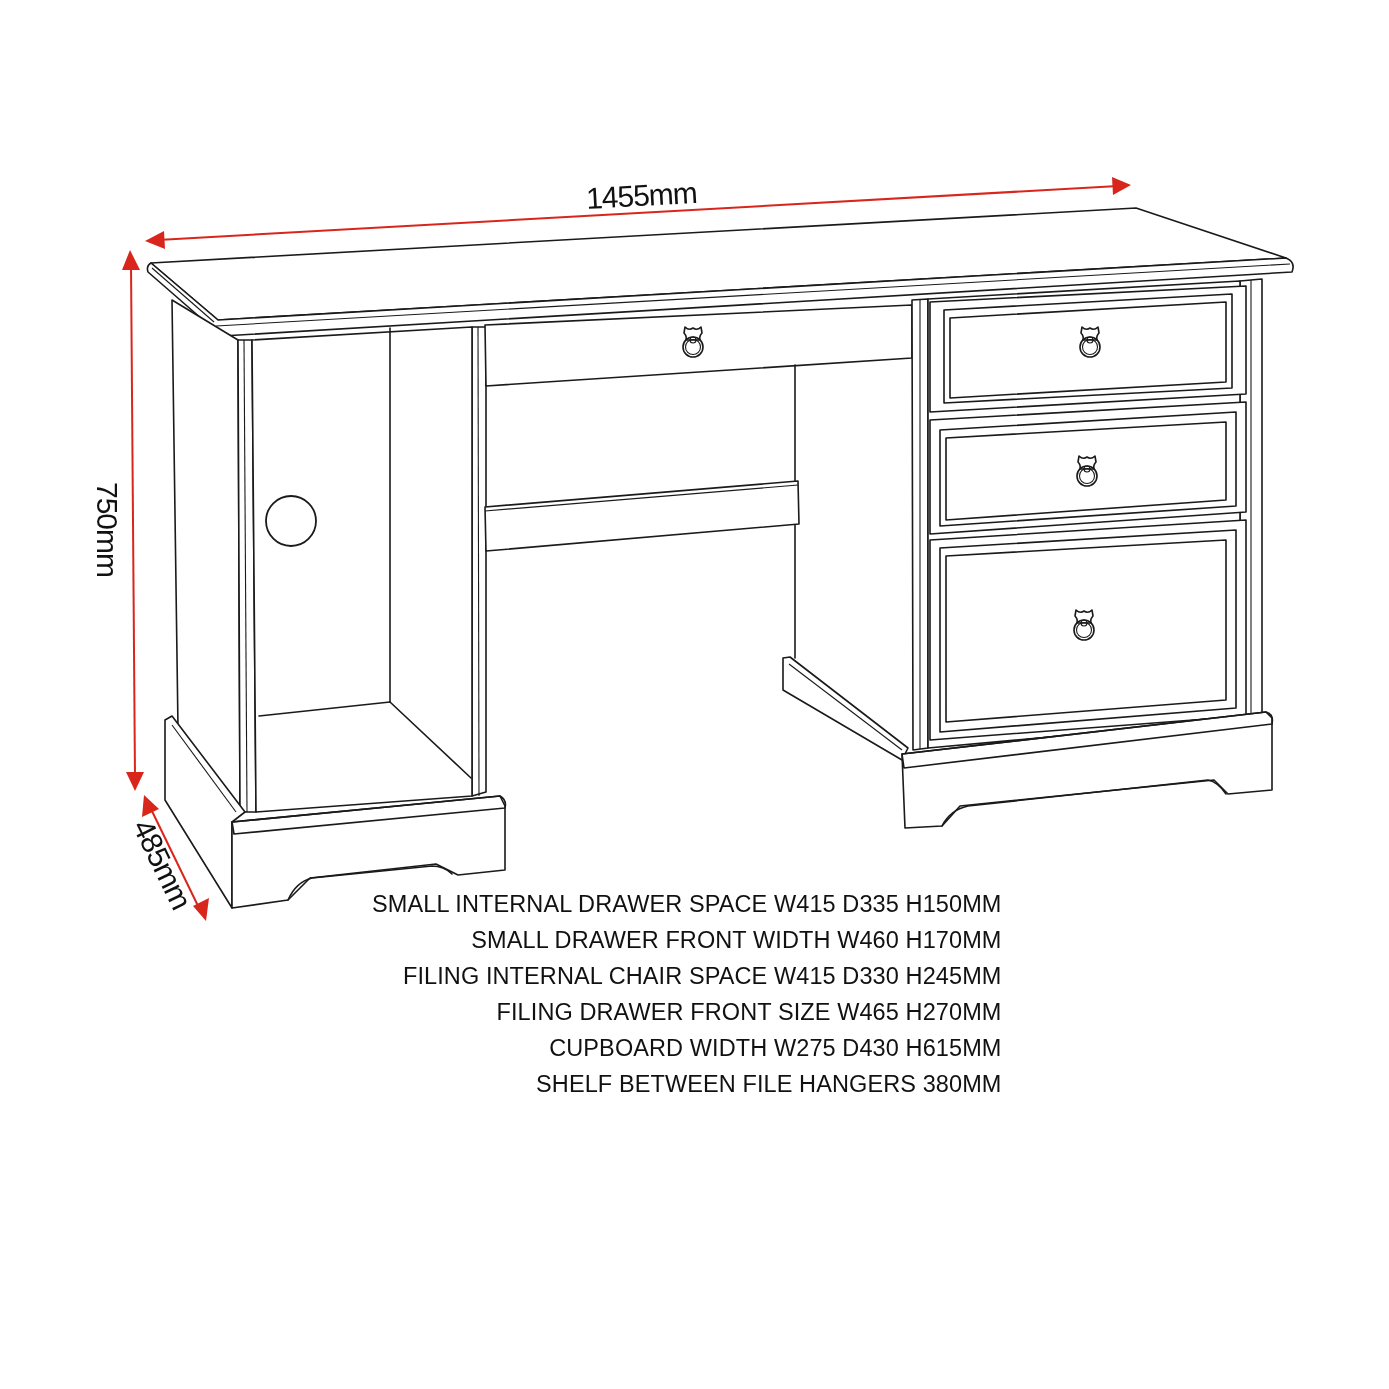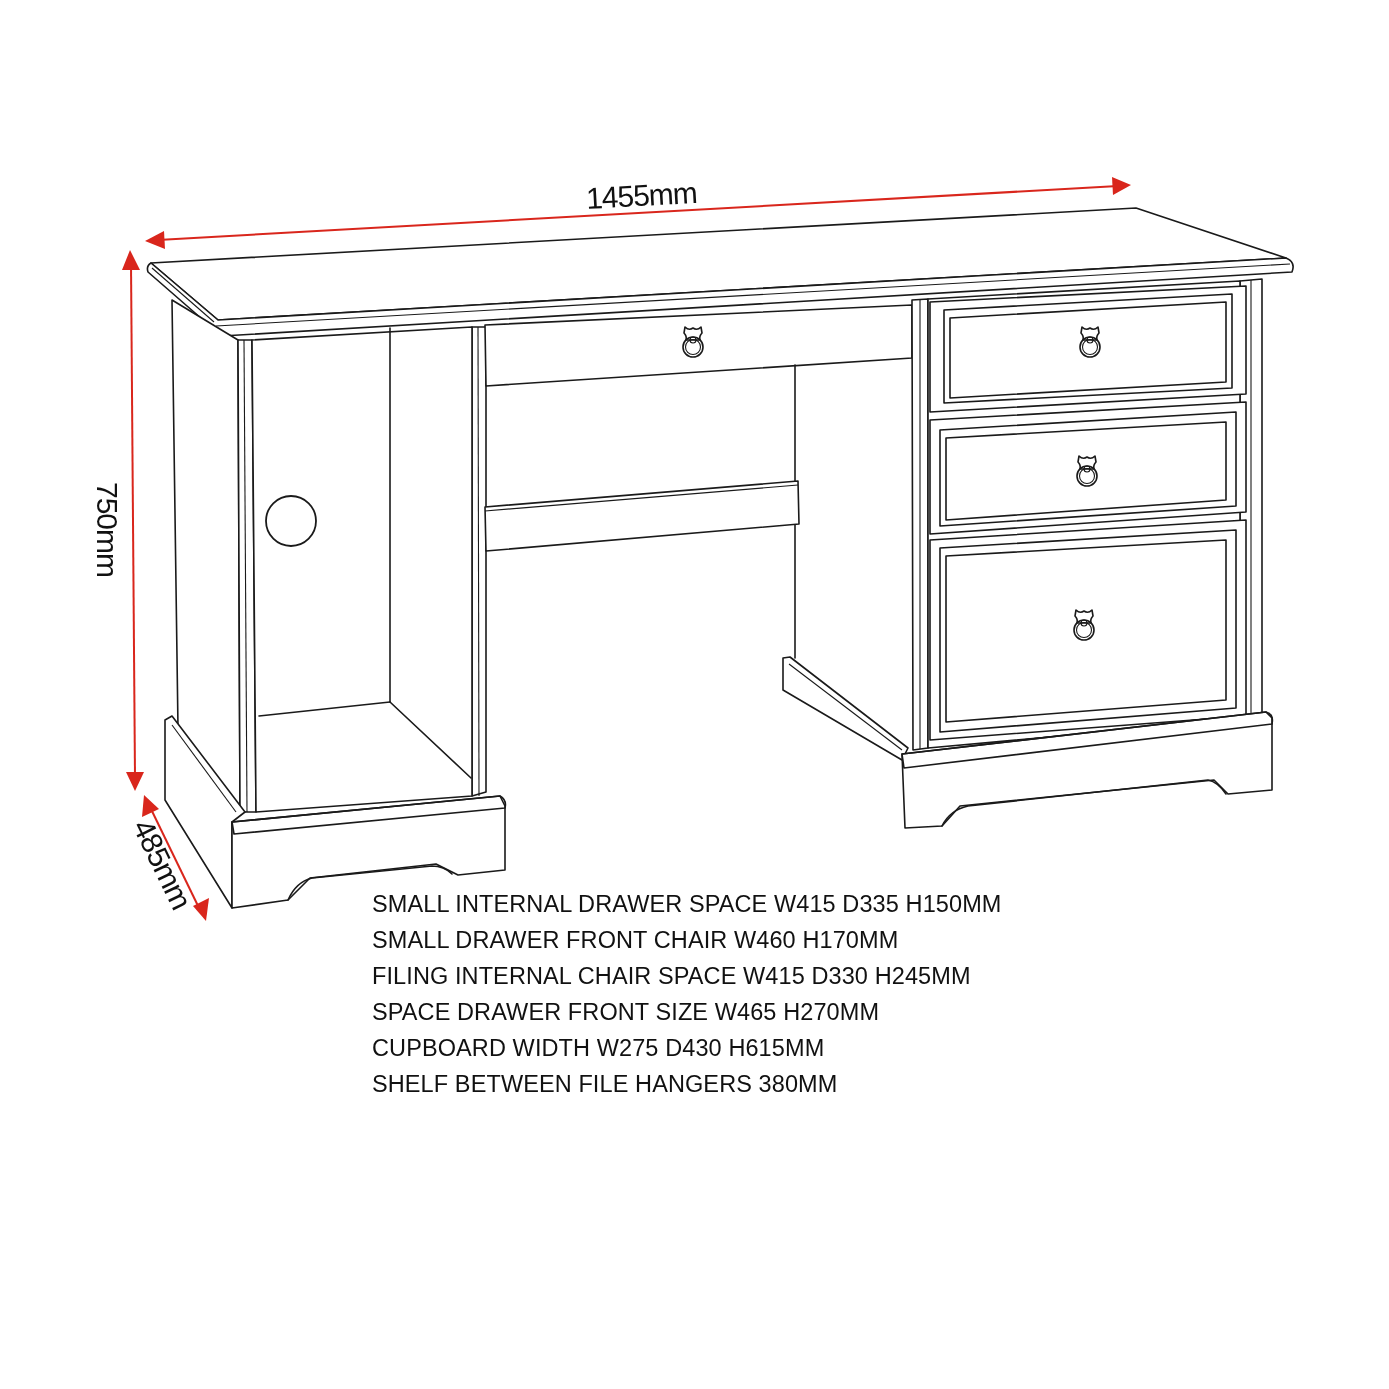--- a/index.html
+++ b/index.html
@@ -16,21 +16,21 @@
     left: 372px;
     top: 886px;
     margin: 0; padding: 0;
     list-style: none;
     font-family: "Liberation Sans", sans-serif;
     font-size: 23.5px;
     color: #111111;
     line-height: 36.1px;
     letter-spacing: 0.1px;
   }
-  .specs li { white-space: nowrap; }
+  .specs li { white-space: nowrap; text-align: right; }
   .ln { fill: none; stroke: #1a1a1a; stroke-width: 1.6; stroke-linejoin: round; stroke-linecap: round; }
   .ln-thin { fill: none; stroke: #1a1a1a; stroke-width: 1.1; }
   .fillw { fill: #ffffff; stroke: #1a1a1a; stroke-width: 1.6; stroke-linejoin: round; }
   .arrow-line { stroke: #d9261c; stroke-width: 2; fill: none; }
   .arrow-head { fill: #d9261c; }
 </style>
 </head>
 <body>
 
 <svg id="diagram" viewBox="0 0 1389 1389" xmlns="http://www.w3.org/2000/svg">
@@ -158,18 +158,18 @@
       <path class="ln" d="M-8,-16 Q-4,-12 0,-15 Q4,-12 8,-16 L9,-10 Q6,-7 7,-3 L-7,-3 Q-6,-7 -9,-10 Z" stroke-width="1.3"></path>
       <circle cx="0" cy="4" r="10" class="ln" stroke-width="1.4"></circle>
       <circle cx="0" cy="4" r="7.5" class="ln-thin"></circle>
       <circle cx="0" cy="-3" r="3" class="ln-thin" fill="#fff"></circle>
     </g>
   </g>
 </svg>
 
 <ul class="specs">
   <li>SMALL INTERNAL DRAWER SPACE W415 D335 H150MM</li>
-  <li>SMALL DRAWER FRONT CHAIR W460 H170MM</li>
+  <li>SMALL DRAWER FRONT WIDTH W460 H170MM</li>
   <li>FILING INTERNAL CHAIR SPACE W415 D330 H245MM</li>
-  <li>SPACE DRAWER FRONT SIZE W465 H270MM</li>
+  <li>FILING DRAWER FRONT SIZE W465 H270MM</li>
   <li>CUPBOARD WIDTH W275 D430 H615MM</li>
   <li>SHELF BETWEEN FILE HANGERS 380MM</li>
 </ul>
 
 </body></html>

